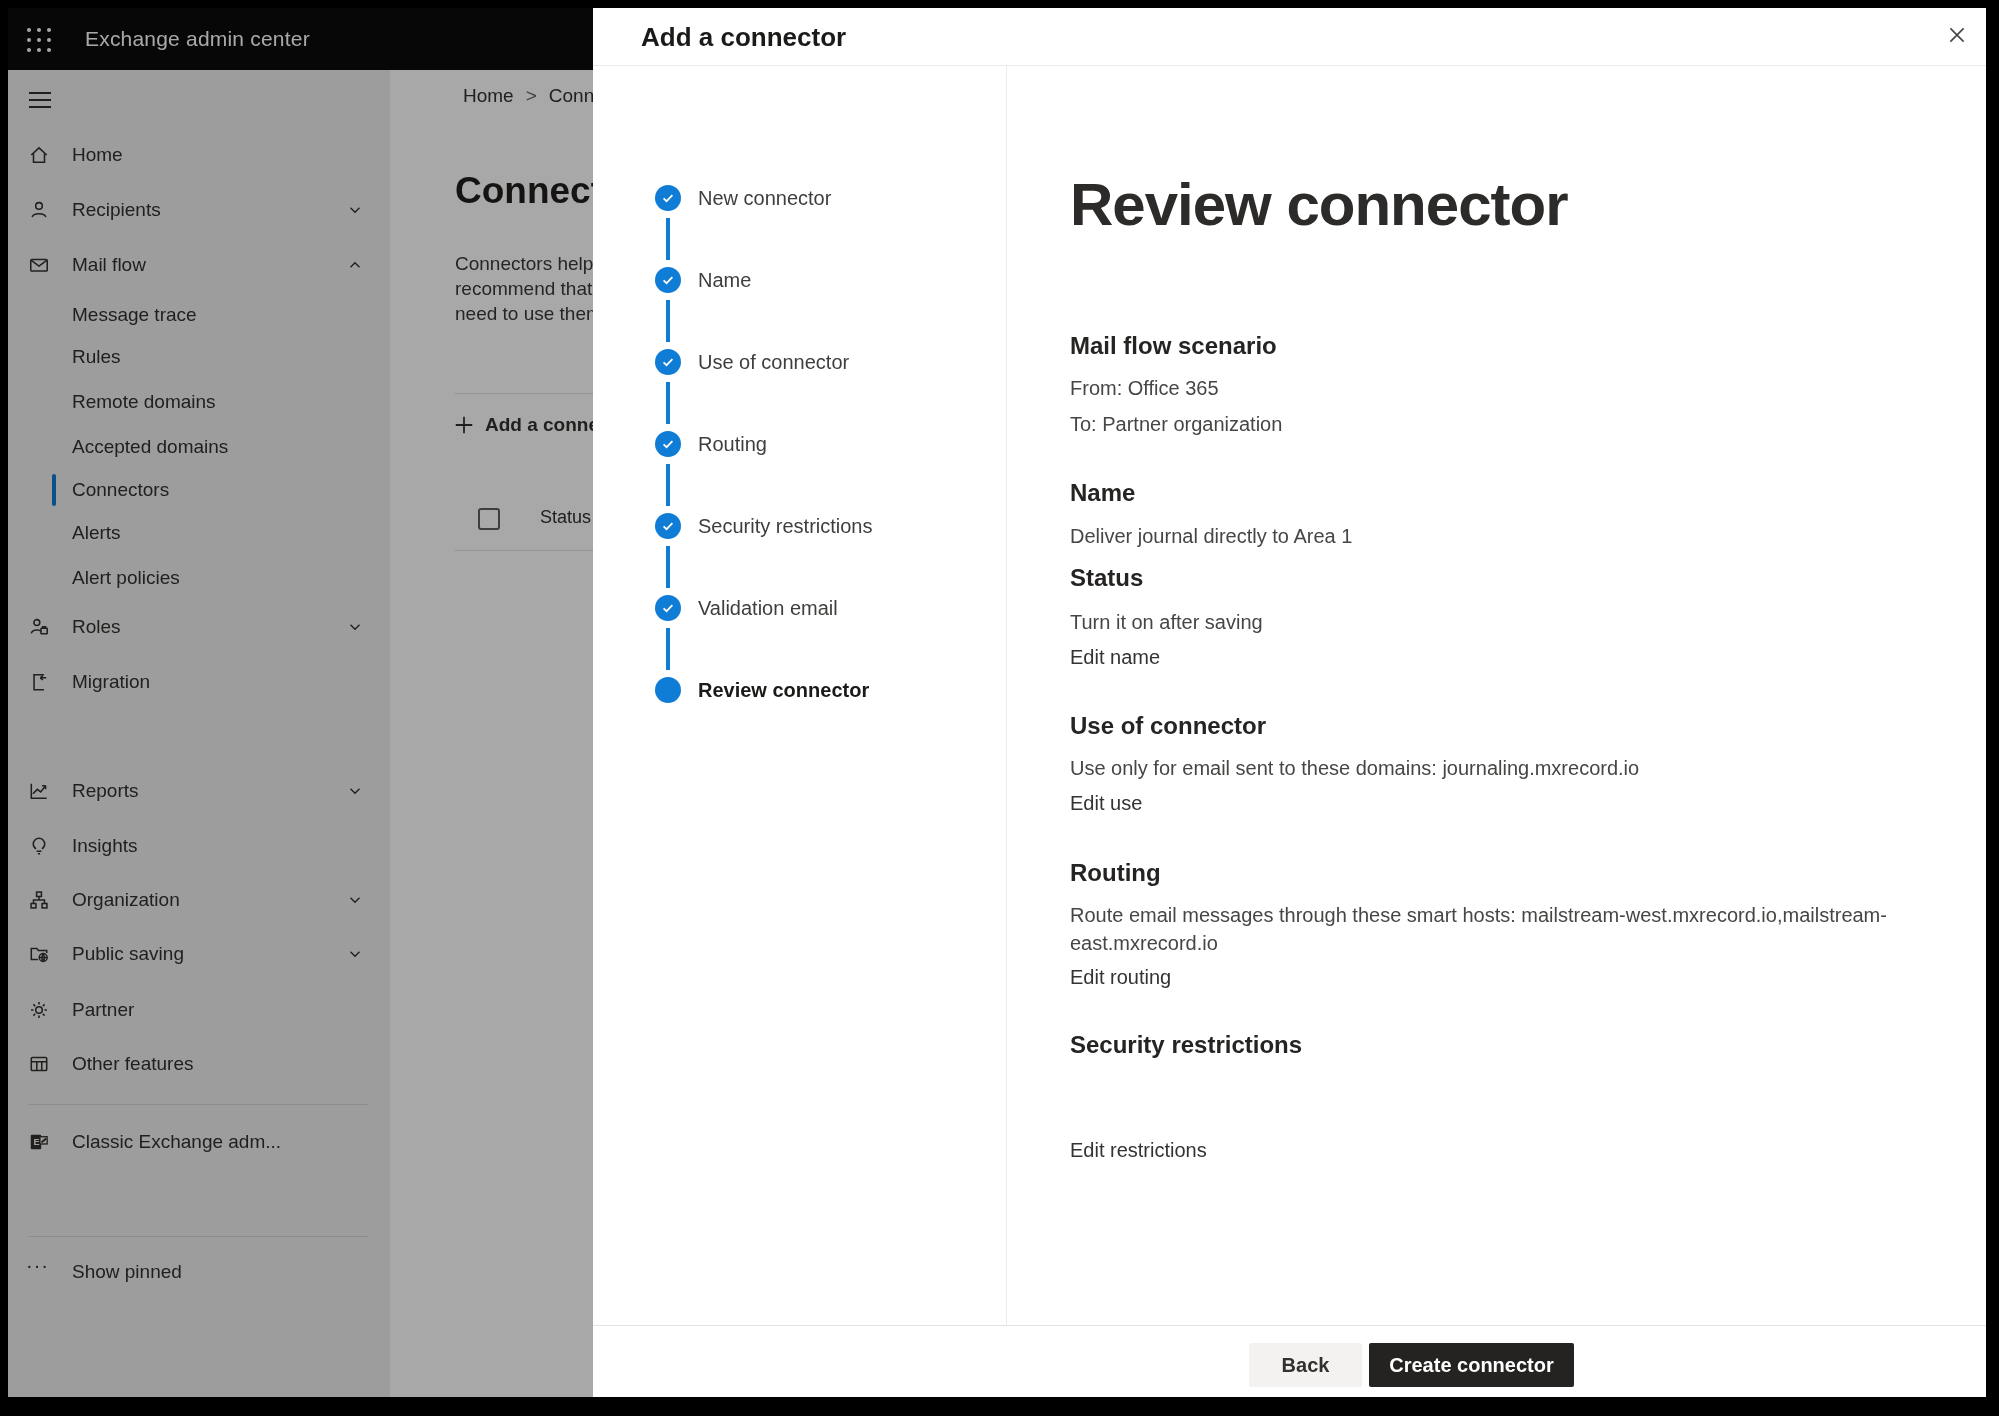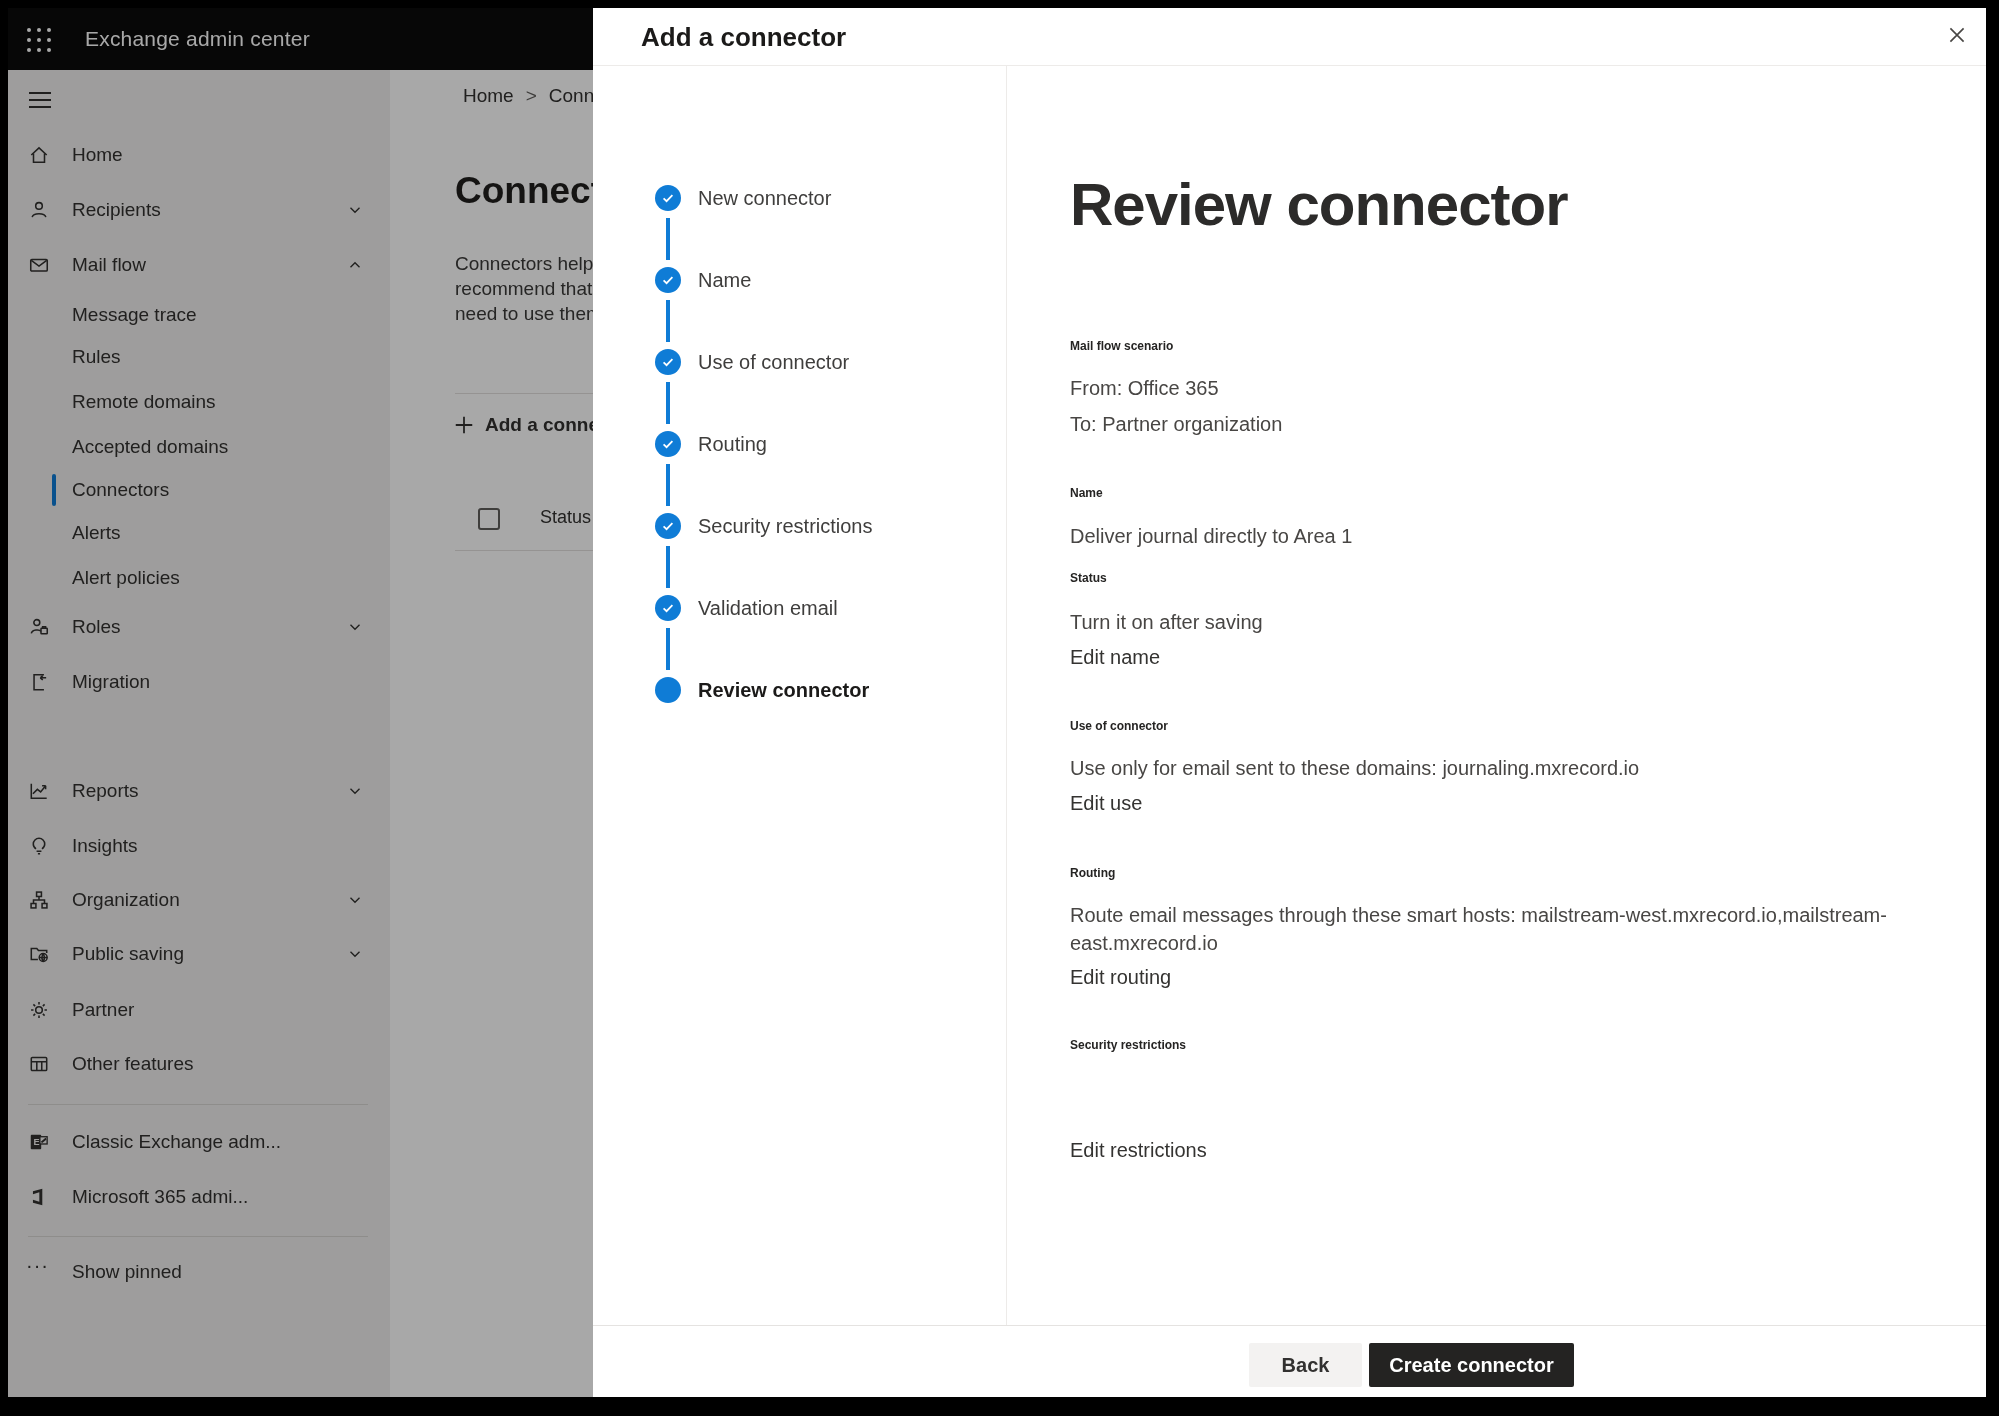--- a/index.html
+++ b/index.html
@@ -49,21 +49,21 @@
   .modal-title { position:absolute; left:48px; top:14px; font-size:26px; font-weight:700; color:#1b1a19; }
   .modal-close { position:absolute; left:1348px; top:11px; width:32px; height:32px; cursor:pointer; display:flex; align-items:center; justify-content:center; color:#484644; }
   .modal-hdiv { position:absolute; left:0; right:0; top:57px; height:1px; background:#edebe9; }
   .step-panel { position:absolute; left:0; top:58px; width:414px; height:1259px; border-right:1px solid #edebe9; }
 
   .step-circle { position:absolute; left:62px; width:26px; height:26px; border-radius:50%; background:#0f7cd6; display:flex; align-items:center; justify-content:center; cursor:pointer; }
   .step-line { position:absolute; left:73px; width:4px; height:42px; background:#0f7cd6; }
   .step-label { position:absolute; left:105px; height:28px; line-height:28px; font-size:20px; color:#3f3e3d; white-space:nowrap; cursor:pointer; }
   .step-label.current { font-weight:700; color:#1b1a19; }
   .review-h1 { position:absolute; left:477px; top:162px; font-size:60px; font-weight:700; color:#2c2b2a; letter-spacing:-1px; white-space:nowrap; }
-  .sec-title { position:absolute; left:477px; height:28px; line-height:28px; font-size:12px; font-weight:700; color:#252423; white-space:nowrap; }
+  .sec-title { position:absolute; left:477px; height:28px; line-height:28px; font-size:24px; font-weight:700; color:#252423; white-space:nowrap; }
   .sec-text  { position:absolute; left:477px; height:28px; line-height:28px; font-size:20px; color:#484644; white-space:nowrap; }
   .sec-para  { position:absolute; left:477px; line-height:28px; font-size:20px; color:#484644; white-space:pre-line; }
   .edit-link { position:absolute; left:477px; height:28px; line-height:28px; font-size:20px; color:#343331; cursor:pointer; white-space:nowrap; }
 
   .modal-fdiv { position:absolute; left:0; right:0; top:1317px; height:1px; background:#e5e3e1; }
   .btn-back { position:absolute; left:656px; top:1335px; width:113px; height:44px; background:#f3f2f1; border:none; border-radius:2px; font-family:inherit; font-size:20px; font-weight:600; color:#323130; cursor:pointer; }
   .btn-create { position:absolute; left:776px; top:1335px; width:205px; height:44px; background:#242322; border:none; border-radius:2px; font-family:inherit; font-size:20px; font-weight:600; color:#ffffff; cursor:pointer; }
 </style>
 </head>
 <body>
@@ -221,26 +221,20 @@
     <div class="side-divider" style="top:1034px"></div>
 
     <div class="nav-item" style="top:1050px">
       <span class="nav-ico"><svg viewBox="0 0 20 20">
             <rect x="2.5" y="3.5" width="9.5" height="13" rx="0.8" fill="#323130"></rect>
             <text x="5" y="13" font-size="8.5" font-weight="bold" fill="#f0efee" font-family="Liberation Sans,sans-serif">E</text>
             <rect x="10.8" y="5.2" width="6.6" height="6.6" fill="#f0efee" stroke="#323130" stroke-width="1.2"></rect>
             <path d="M12 10.2 L16.2 6.4 M12.6 10.4 L16.6 7.4" stroke="#323130" stroke-width="1" fill="none"></path>
           </svg></span>
       <span class="nav-label">Classic Exchange adm...</span>
-    </div>
-    <div class="nav-item" style="top:1105px">
-      <span class="nav-ico"><svg viewBox="0 0 20 20">
-            <path d="M4.5 4.8 L13 2.5 V17.5 L4.5 15.2 V12.6 L10.3 14.4 V5.6 L4.5 7.4 Z" fill="#323130"></path>
-          </svg></span>
-      <span class="nav-label">Microsoft 365 admi...</span>
     </div>
 
     <div class="side-divider" style="top:1166px"></div>
 
     <div class="nav-item" style="top:1180px">
       <span class="nav-ico dots-ico">···</span>
       <span class="nav-label">Show pinned</span>
     </div>
   </div>
 

